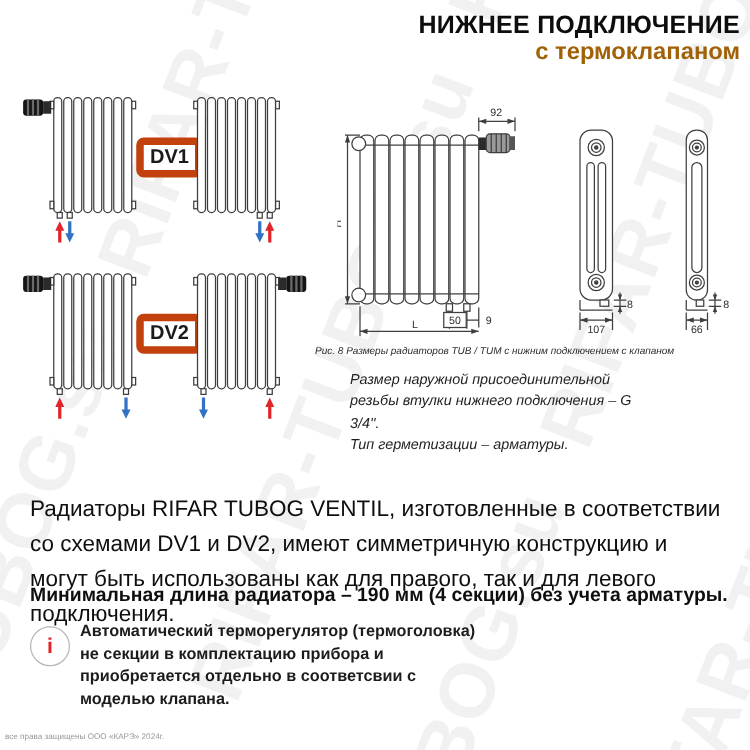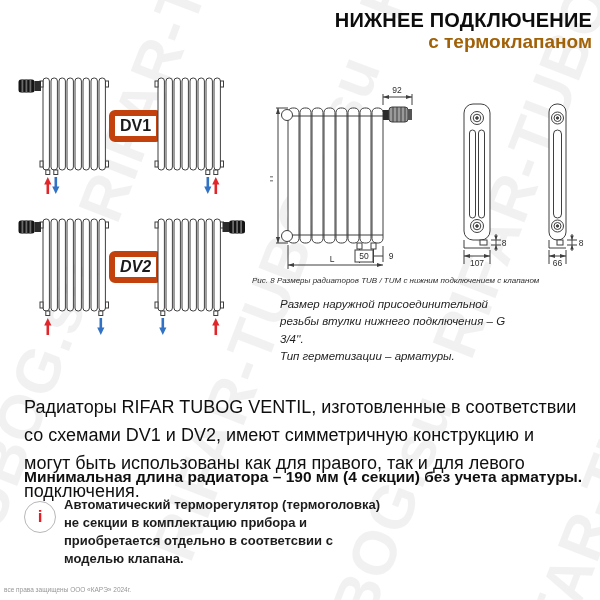--- a/index.html
+++ b/index.html
@@ -116,21 +116,21 @@
     <use href="#sch-body"></use>
     <use href="#sch-valve" transform="translate(-2,7)"></use>
     <g fill="#fff" stroke="#3f3f3f" stroke-width="1">
       <rect x="2.8" y="96" width="4" height="4.5"></rect>
         <rect x="55.8" y="96" width="4" height="4.5"></rect>
     </g>
     <use href="#arr-up" class="red" transform="translate(4.8,103)"></use>
     <use href="#arr-dn" class="blue" transform="translate(57.8,103)"></use>
   </svg>
 
-  <div class="dvlabel" style="left:109px;top:251px;font-style:italic;">DV2</div>
+  <div class="dvlabel" style="left:109px;top:251px;">DV2</div>
 
   <svg class="rad" style="left:153px;top:213px;" width="96" height="126" viewBox="-5 -2 96 126">
     <use href="#sch-body"></use>
     <use href="#sch-valve" transform="translate(64.5,7) scale(-1,1)"></use>
     <g fill="#fff" stroke="#3f3f3f" stroke-width="1">
       <rect x="2.8" y="96" width="4" height="4.5"></rect>
         <rect x="55.8" y="96" width="4" height="4.5"></rect>
     </g>
     <use href="#arr-dn" class="blue" transform="translate(4.8,103)"></use>
     <use href="#arr-up" class="red" transform="translate(57.8,103)"></use>

